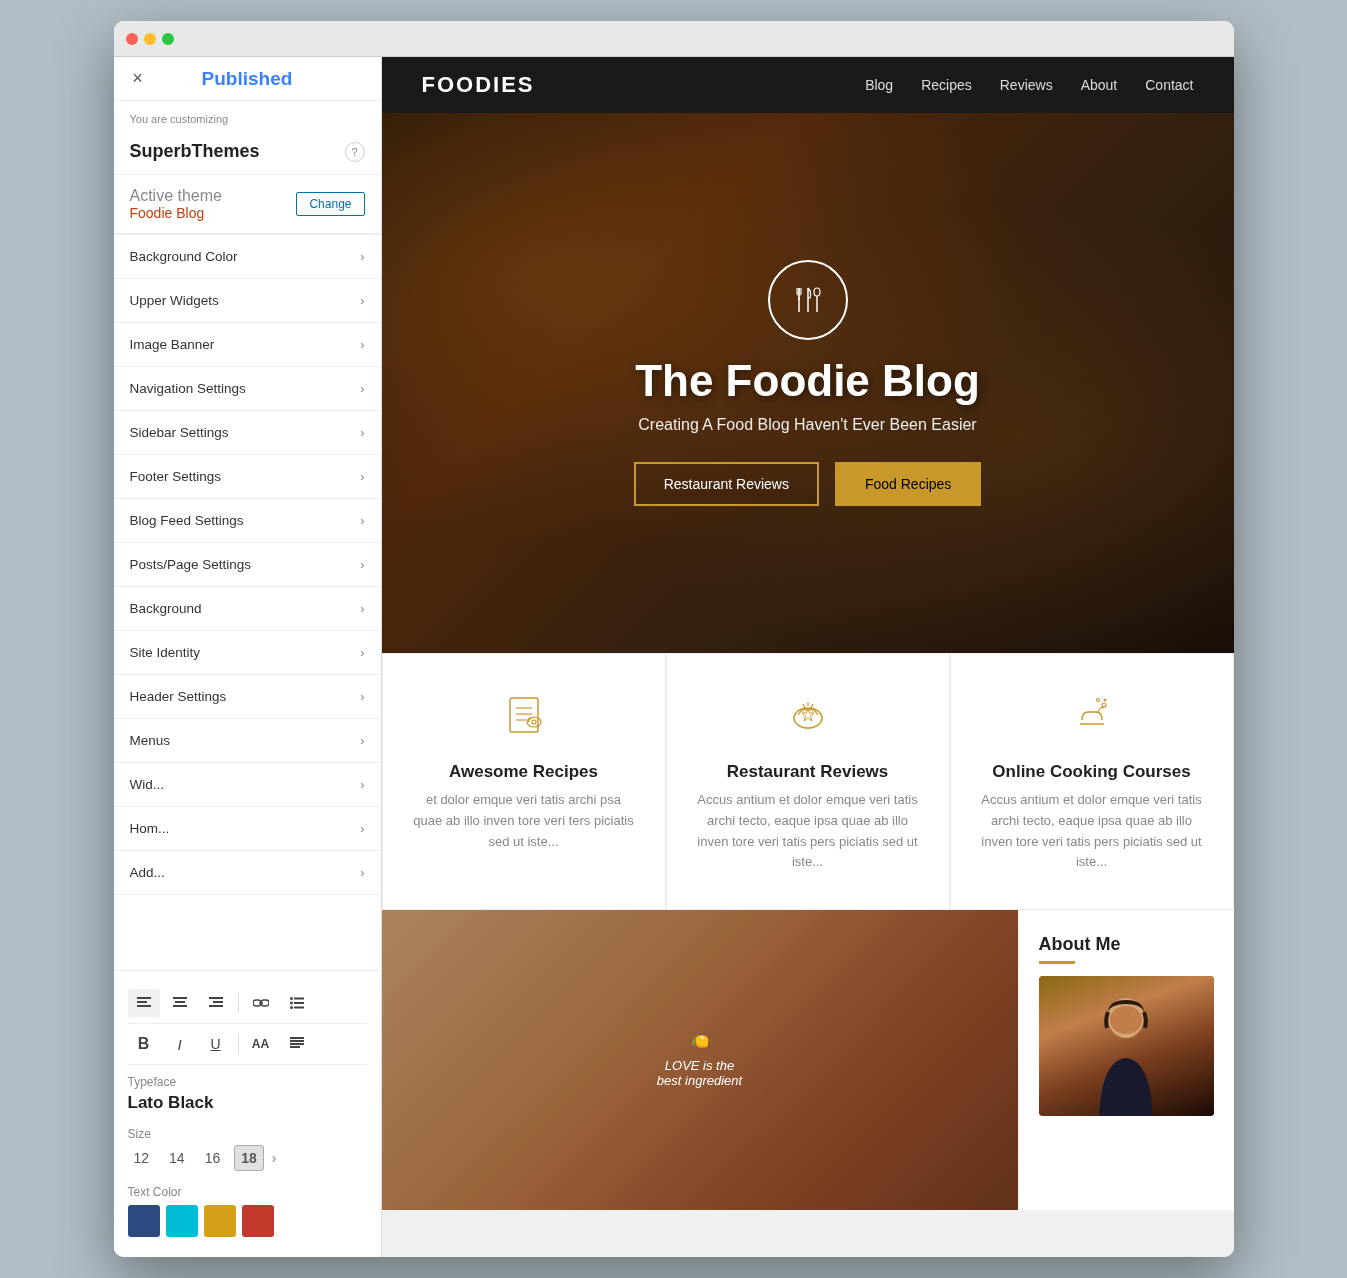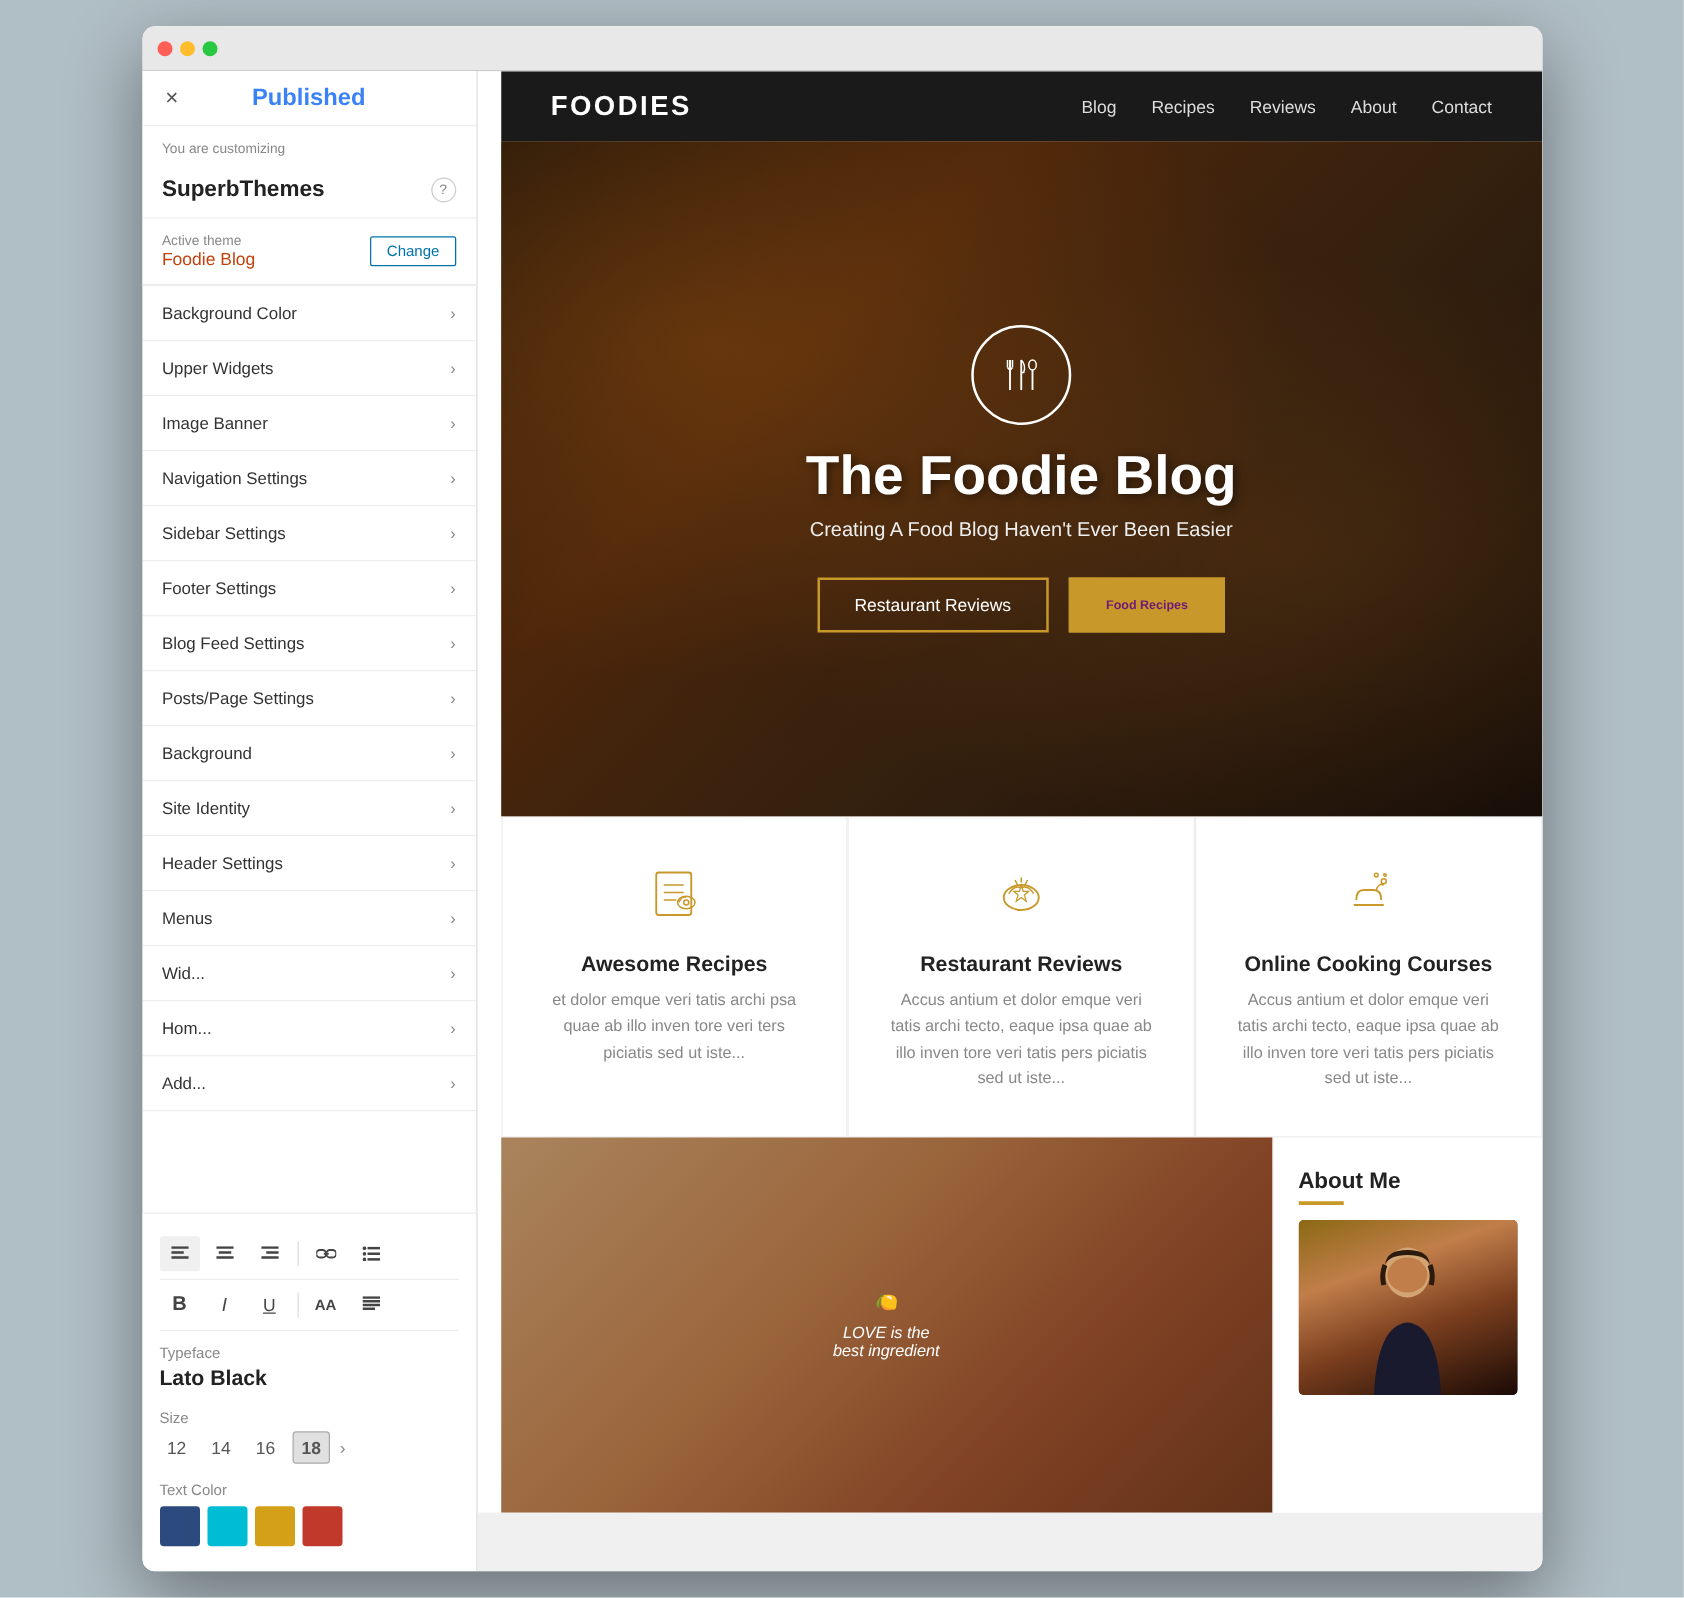--- a/index.html
+++ b/index.html
@@ -95,21 +95,21 @@
       color: #222;
     }
     .active-theme-section {
       padding: 12px 16px;
       border-bottom: 1px solid #eee;
       display: flex;
       justify-content: space-between;
       align-items: center;
     }
     .active-theme-label {
-      font-size: 11px;
+      font-size: 16px;
       color: #888;
     }
     .active-theme-name {
       font-size: 14px;
       color: #c2410c;
       font-weight: 500;
     }
     .change-btn {
       padding: 4px 12px;
       border: 1px solid #0073aa;
@@ -205,21 +205,20 @@
     }
 
     
     .preview-area {
       flex: 1;
       overflow-y: auto;
       background: #f0f0f0;
     }
     .site-preview {
       background: #fff;
-      padding-left: 19px;
     }
 
     
     .site-header {
       background: #1a1a1a;
       display: flex;
       align-items: center;
       justify-content: space-between;
       padding: 0 40px;
       height: 56px;
@@ -298,24 +297,24 @@
       background: transparent;
       color: #fff;
       font-size: 14px;
       cursor: pointer;
       font-weight: 500;
     }
     .btn-filled {
       padding: 12px 28px;
       border: 2px solid #c8992a;
       background: #c8992a;
-      color: #701a75;
-      font-size: 10px;
+      color: #000000;
+      font-size: 14px;
       cursor: pointer;
-      font-weight: 700;
+      font-weight: 400;
     }
 
     
     .features-section {
       display: flex;
       gap: 0;
       padding: 0;
       background: #fff;
     }
     .feature-card {

